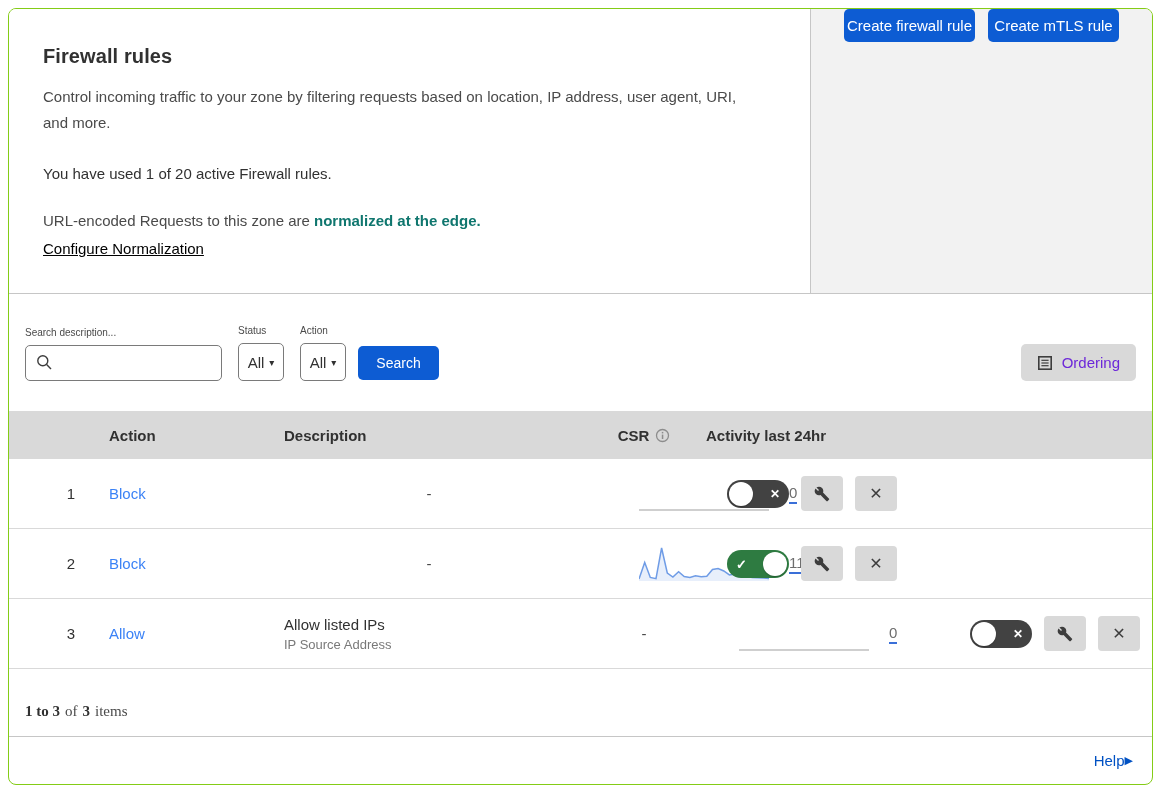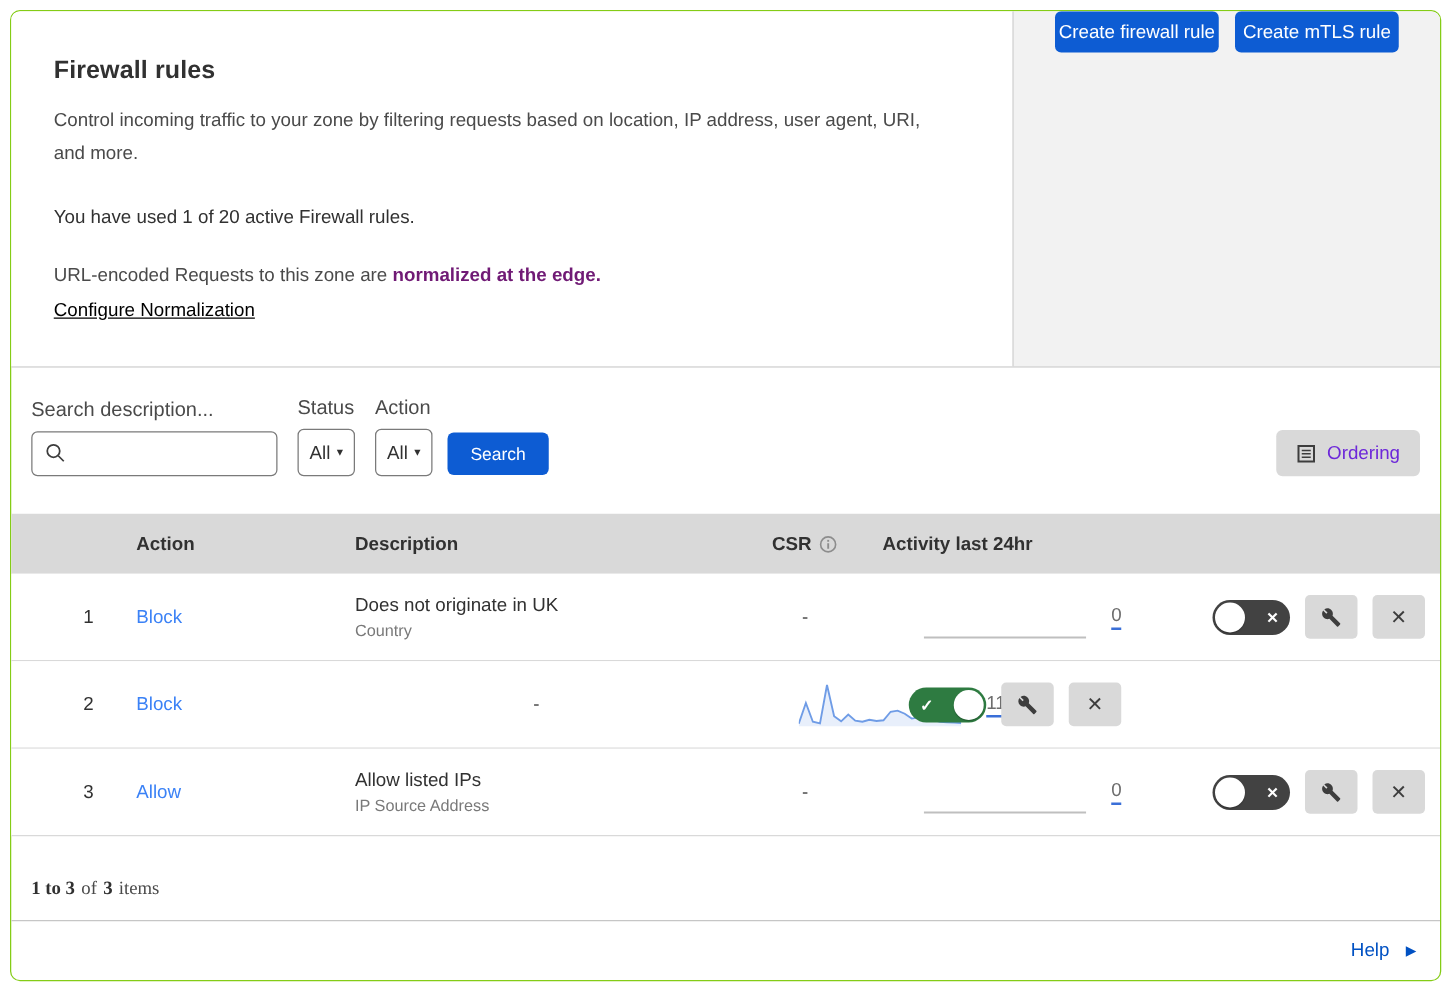--- a/index.html
+++ b/index.html
@@ -9,31 +9,31 @@
     border:1px solid #84cc16; border-radius:8px; background:#fff; overflow:hidden;
     display:flex; flex-direction:column;
   }
   
   .top { display:flex; height:285px; border-bottom:1px solid #c6c6c6; flex:none; }
   .top-left { width:802px; flex:none; padding:36px 40px 0 34px; border-right:1px solid #c6c6c6; background:#fff; }
   .page-title { font-size:20px; font-weight:700; color:#313131; margin-bottom:16px; letter-spacing:0.1px; }
   .desc { width:706px; font-size:15px; line-height:1.75; color:#4a4a4a; }
   .usage { font-size:15px; font-weight:400; color:#313131; margin-top:28px; }
   .norm { font-size:15px; color:#4a4a4a; margin-top:28px; line-height:1.5; }
-  .norm b { color:#701a75; }
+  .norm b { color:#0f766e; }
   .cfg-link { display:inline-block; margin-top:8px; font-size:15px; color:#000000; text-decoration:underline; cursor:pointer; }
   .top-right { flex:1; background:#f2f2f2; display:flex; flex-direction:row; justify-content:center; padding:0 33px; gap:13px; }
   .primary-btn {
     height:33px; border:none; border-radius:5px; background:#0d5cd3; color:#fff;
     font-size:15px; font-family:inherit; cursor:pointer; width:100%;
   }
   
   .filters { display:flex; align-items:flex-end; padding:24px 16px 30px; height:117px; flex:none; }
   .fgroup { display:flex; flex-direction:column; gap:7px; }
-  .flabel { font-size:16px; color:#4a4a4a; }
+  .flabel { font-size:10px; color:#4a4a4a; }
   .search-box { position:relative; width:197px; height:36px; }
   .search-box input {
     width:100%; height:100%; border:1px solid #7a7a7a; border-radius:5px;
     padding:0 10px 0 36px; font-size:14px; font-family:inherit; color:#313131; background:#fff;
   }
   .search-icon { position:absolute; left:11px; top:9px; width:17px; height:17px; }
   .ml16 { margin-left:16px; } .ml12 { margin-left:12px; }
   .select {
     display:flex; align-items:center; justify-content:center; gap:5px;
     width:46px; height:38px; border:1px solid #7a7a7a; border-radius:5px;
@@ -80,21 +80,21 @@
   .toggle.on .t-check { display:block; } .toggle.off .t-x { display:block; }
   .icon-btn {
     width:42px; height:35px; background:#d9d9d9; border:none; border-radius:4px;
     display:flex; align-items:center; justify-content:center; cursor:pointer;
     font-size:16px; color:#3d3d3d; font-family:inherit; flex:none;
   }
   
   .tfooter { flex:1; display:flex; align-items:flex-end; padding:0 16px 16px; font-size:15px; color:#4a4a4a;font-family:Liberation Serif, serif; }
   .tfooter span { margin-right:5px; }
   .tfooter .bold { font-weight:700; color:#313131; }
-  .helpbar { height:48px; flex:none; border-top:1px solid #c6c6c6; display:flex; align-items:center; justify-content:flex-end; padding:0 19px; gap:13px; }
+  .helpbar { height:48px; flex:none; border-top:1px solid #c6c6c6; display:flex; align-items:center; justify-content:flex-end; padding:0 19px; gap:0; }
   .help-label { font-size:15px; color:#0051c3; cursor:pointer; }
   .help-arrow { font-size:11px; color:#0051c3; }
 </style>
 </head>
 <body>
 
 <div class="card">
 
   <div class="top">
     <div class="top-left">
@@ -159,24 +159,20 @@
         <rect x="6.8" y="3.9" width="1.5" height="1.5" fill="#8d8d8d"></rect>
       </svg>
     </div>
     <div class="h-activity">Activity last 24hr</div>
     <div></div>
   </div>
 
   <div class="trow grid-cols">
     <div class="c-num">1</div>
     <div class="c-action">Block</div>
-    <div class="c-desc">
-      <div class="desc-title">Does not originate in UK</div>
-      <div class="desc-sub">Country</div>
-    </div>
     <div class="c-csr">-</div>
     <div class="c-activity">
       <svg class="spark" viewBox="0 0 130 40" preserveAspectRatio="none">
           <line x1="0" y1="36" x2="130" y2="36" stroke="#bfbfbf" stroke-width="1.5"></line>
         </svg>
       <a class="count-link">0</a>
     </div>
     <div class="c-controls">
       <div class="toggle off">
 

